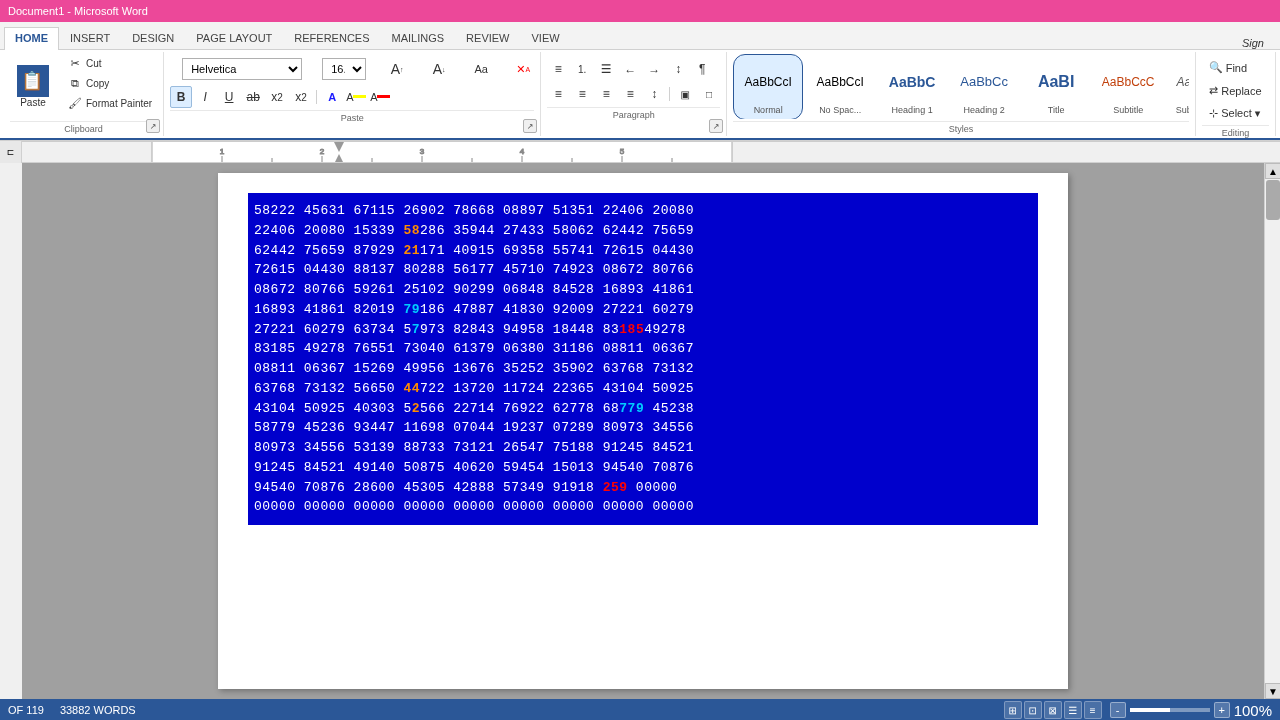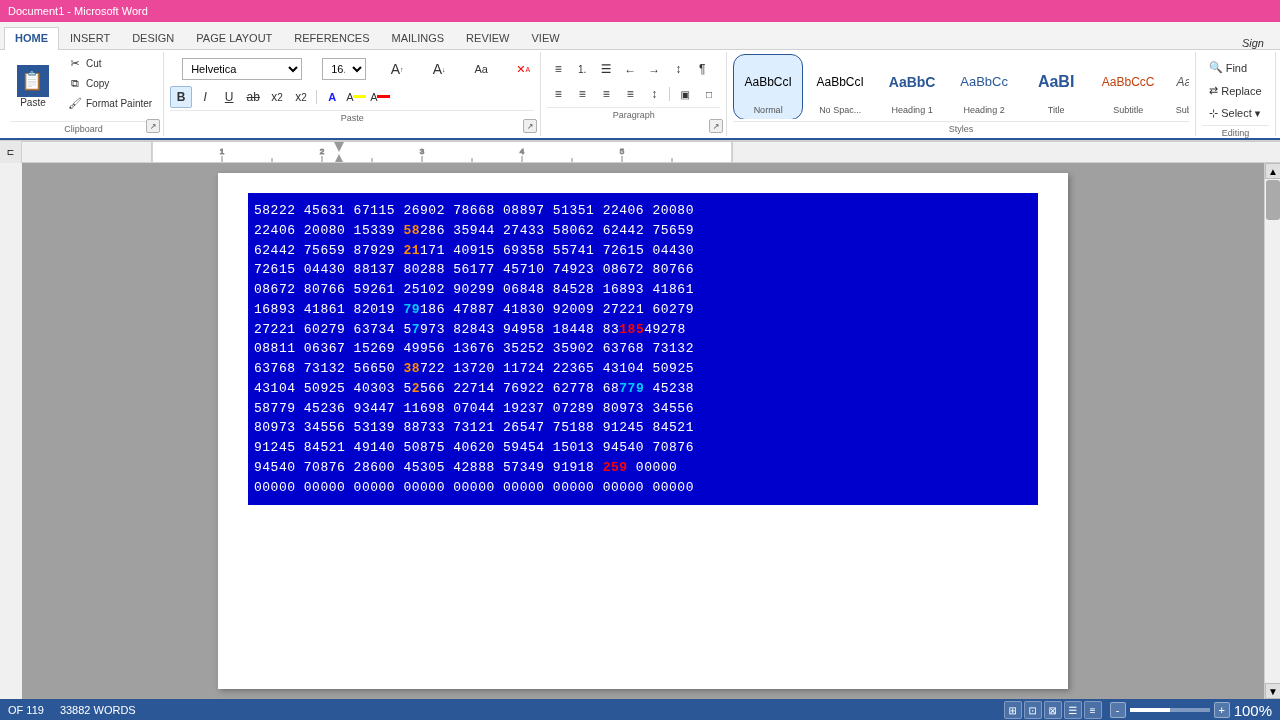--- a/index.html
+++ b/index.html
@@ -298,22 +298,23 @@
   <div class="doc-content">
     <div class="page">
       <div class="doc-numbers">
         <div>58222 45631 67115 26902 78668 08897 51351 22406 20080</div>
         <div>22406 20080 15339 <span class="highlight-orange">58</span>286 35944 27433 58062 62442 75659</div>
         <div>62442 75659 87929 <span class="highlight-orange">21</span>171 40915 69358 55741 72615 04430</div>
         <div>72615 04430 88137 80288 56177 45710 74923 08672 80766</div>
         <div>08672 80766 59261 25102 90299 06848 84528 16893 41861</div>
         <div>16893 41861 82019 <span class="highlight-cyan">79</span>186 47887 41830 92009 27221 60279</div>
         <div>27221 60279 63734 5<span class="highlight-cyan">7</span>973 82843 94958 18448 83<span class="highlight-red">185</span>49278</div>
+        <div>83185 49278 76551 73040 61379 06380 31186 08811 06367</div>
         <div>08811 06367 15269 49956 13676 35252 35902 63768 73132</div>
-        <div>63768 73132 56650 <span class="highlight-orange">38</span>722 13720 11724 22365 43104 50925</div>
+        <div>63768 73132 56650 <span class="highlight-orange">44</span>722 13720 11724 22365 43104 50925</div>
         <div>43104 50925 40303 5<span class="highlight-orange">2</span>566 22714 76922 62778 68<span class="highlight-cyan">779</span> 45238</div>
         <div>58779 45236 93447 11698 07044 19237 07289 80973 34556</div>
         <div>80973 34556 53139 88733 73121 26547 75188 91245 84521</div>
         <div>91245 84521 49140 50875 40620 59454 15013 94540 70876</div>
         <div>94540 70876 28600 45305 42888 57349 91918 <span class="highlight-red">259</span> 00000</div>
         <div>00000 00000 00000 00000 00000 00000 00000 00000 00000</div>
       </div>
     </div>
   </div>
 

